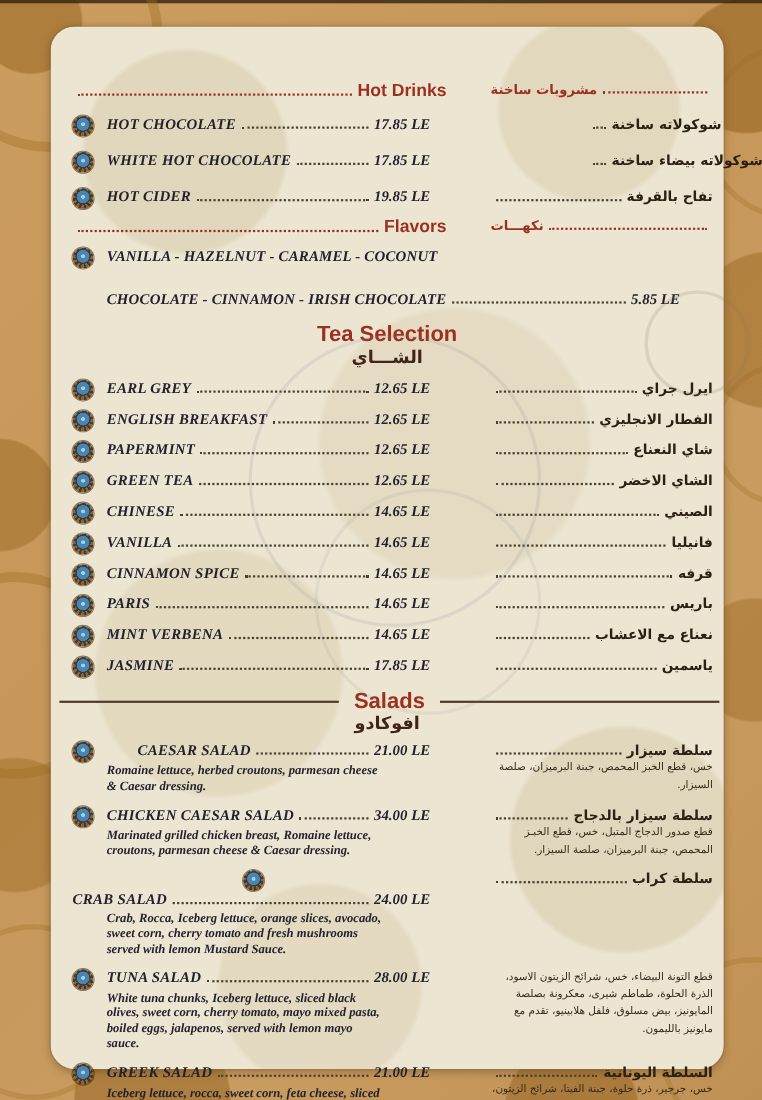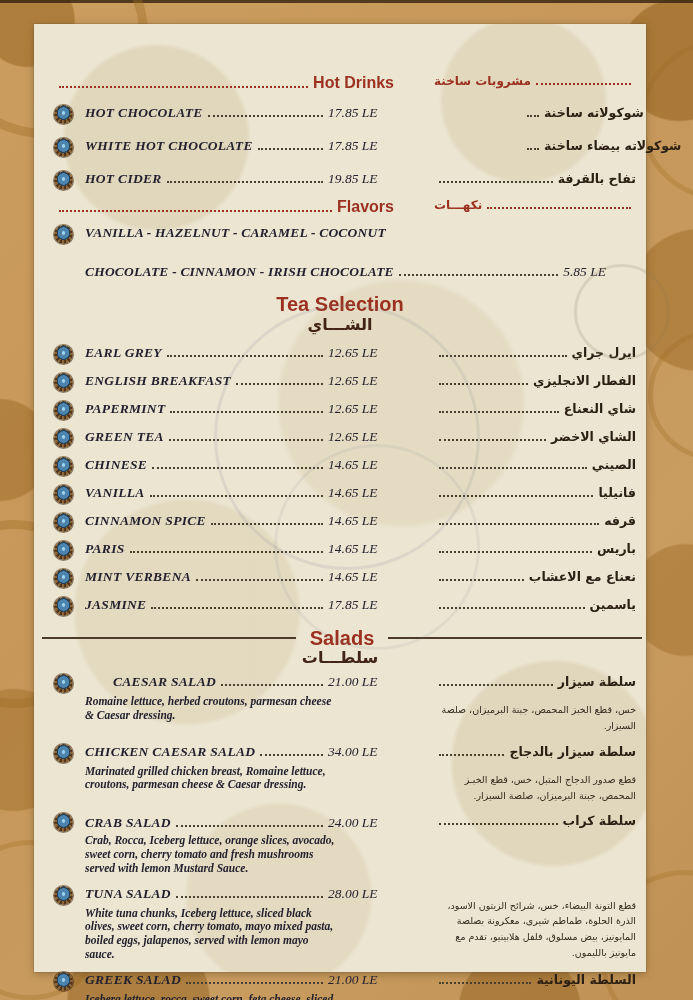--- a/index.html
+++ b/index.html
@@ -15,31 +15,31 @@
       radial-gradient(circle at 2% 75%, rgba(150,100,30,.40) 0 60px, transparent 62px),
       radial-gradient(circle at 20% 100%, rgba(140,92,26,.45) 0 70px, transparent 72px),
       radial-gradient(circle at 75% 101%, rgba(140,92,26,.45) 0 60px, transparent 62px),
       linear-gradient(135deg,#cb9d5f 0%, #c69759 40%, #c99c60 70%, #c09154 100%);
   }
   .edge-top{position:absolute;left:0;top:0;width:100%;height:3px;background:#33220f;opacity:.8;}
   .orn{position:absolute;border-radius:50%;pointer-events:none;}
   .orn.ring{border:9px solid rgba(158,108,34,.38);}
   .orn.ring2{border:5px solid rgba(158,108,34,.30);}
 
-  .panel{position:absolute;left:34px;top:24px;width:612px;height:948px;
+  .panel{position:absolute;left:46px;top:24px;width:612px;height:948px;
     background:
       radial-gradient(circle at 20% 12%, rgba(196,178,130,.28) 0 90px, transparent 95px),
       radial-gradient(circle at 80% 8%,  rgba(196,178,130,.25) 0 80px, transparent 85px),
       radial-gradient(circle at 60% 40%, rgba(200,184,138,.22) 0 120px, transparent 126px),
       radial-gradient(circle at 25% 62%, rgba(200,184,138,.25) 0 110px, transparent 115px),
       radial-gradient(circle at 85% 78%, rgba(196,178,130,.28) 0 100px, transparent 105px),
       radial-gradient(circle at 40% 92%, rgba(196,178,130,.22) 0 90px, transparent 95px),
       #ece5d2;
     box-shadow:0 0 0 1px rgba(120,90,50,.25), 0 2px 8px rgba(70,45,15,.35);
-    box-sizing:border-box;padding:50px 10px 0 20px;}
+    box-sizing:border-box;padding:50px 10px 0 20px;border-radius:22px;}
   .wm{position:absolute;border:3px solid rgba(120,130,150,.14);border-radius:50%;pointer-events:none;}
 
   
   .hrow{display:flex;align-items:flex-start;}
   .col-en{width:340px;display:flex;align-items:flex-start;box-sizing:border-box;}
   .col-gap{width:40px;flex:none;}
   .col-ar{flex:1;min-width:0;}
   .line{display:flex;align-items:baseline;width:100%;}
 
   .badge{width:19px;height:19px;flex:none;border-radius:50%;margin-right:12px;margin-top:0px;
@@ -47,24 +47,24 @@
       radial-gradient(circle at 50% 42%, #9fd2ea 0 1.5px, #4d84ad 2px 5.5px, #23425c 6px 6.8px, rgba(0,0,0,0) 7px),
       repeating-conic-gradient(#53351a 0deg 16deg, #8a6437 16deg 32deg);
     box-shadow:0 0 0 1px rgba(55,35,12,.55);}
 
   .dots{flex:1;min-width:12px;border-bottom:2px dotted #47402f;margin:0 5px 3px 5px;}
   .dots.red{border-bottom:2px dotted #9c3020;}
 
   .sec-en{color:#9c3020;font-family:"Liberation Sans",sans-serif;font-weight:700;font-size:16px;line-height:1.1;white-space:nowrap;}
   .sec-ar{color:#9c3020;font-family:"DejaVu Sans",sans-serif;font-weight:700;font-size:12px;line-height:1.2;white-space:nowrap;direction:rtl;}
   .name{font-style:italic;font-weight:700;font-size:13.5px;color:#22212d;letter-spacing:.3px;white-space:nowrap;line-height:1.25;}
-  .price{font-style:italic;font-size:13.5px;color:#22212d;white-space:nowrap;width:66px;flex:none;line-height:1.25;}
+  .price{font-style:italic;font-size:13.5px;color:#22212d;white-space:nowrap;width:66px;flex:none;line-height:1.25;font-weight:bold;}
   .arname{font-family:"DejaVu Sans",sans-serif;font-weight:700;font-size:12.5px;color:#2b2013;white-space:nowrap;direction:rtl;line-height:1.3;}
   .desc-en{font-style:italic;font-weight:700;font-size:11.5px;line-height:1.2;color:#22212d;width:255px;margin:2px 0 0 31px;}
-  .desc-ar{font-family:"DejaVu Sans",sans-serif;font-size:9.5px;line-height:1.65;color:#33281c;direction:rtl;text-align:right;margin-top:12px;}
+  .desc-ar{font-family:"DejaVu Sans",sans-serif;font-size:9.5px;line-height:1.65;color:#33281c;direction:rtl;text-align:right;margin-top:0;}
 
   .center-head{text-align:center;margin-right:10px;}
   .center-head .big-en{color:#9c3020;font-family:"Liberation Sans",sans-serif;font-weight:700;font-size:20px;line-height:1.1;}
   .center-head .big-ar{color:#4124166;}
   .big-ar{color:#412416;font-family:"DejaVu Sans",sans-serif;font-weight:700;font-size:16px;line-height:1.25;direction:rtl;}
 
   .salads-head{display:flex;align-items:center;margin:0 -6px 0 -12px;}
   .hline{flex:1;height:2px;background:#4e3a28;}
   .salads-head .big-en{color:#9c3020;font-family:"Liberation Sans",sans-serif;font-weight:700;font-size:20px;margin:0 14px;line-height:1;}
 
@@ -363,21 +363,21 @@
           </div>
         </div>
     </div>
 
     <div class="salads-head">
       <div class="hline"></div>
       <span class="big-en">Salads</span>
       <div class="hline"></div>
     </div>
     <div style="text-align:center;margin:0 10px 6px 0;">
-      <span class="big-ar">سلطـــات</span>
+      <span class="big-ar">افوكادو</span>
     </div>
 
     <div class="hrow" style="margin-bottom:10px;">
       <div class="col-en" style="display:block;">
         <div style="display:flex;align-items:flex-start;gap:28px;">
           <span class="badge"></span>
           <div class="line">
               <span class="name">CAESAR SALAD</span>
               <span class="dots"></span>
               <span class="price">21.00  LE</span>
@@ -412,21 +412,21 @@
         <div class="line">
             <span class="dots"></span>
             <span class="arname">سلطة سيزار بالدجاج</span>
           </div>
         <div class="desc-ar">قطع صدور الدجاج المتبل، خس، قطع الخبـز المحمص، جبنة البرميزان، صلصة السيزار.</div>
       </div>
     </div>
 
     <div class="hrow" style="margin-bottom:10px;">
       <div class="col-en" style="display:block;">
-        <div style="display:flex;align-items:flex-end;">
+        <div style="display:flex;align-items:center;flex-direction:column;">
           <span class="badge"></span>
           <div class="line">
               <span class="name">CRAB SALAD</span>
               <span class="dots"></span>
               <span class="price">24.00  LE</span>
             </div>
         </div>
         <div class="desc-en">Crab, Rocca, Iceberg lettuce, orange slices, avocado, sweet corn, cherry tomato and fresh mushrooms served with lemon Mustard Sauce.</div>
       </div>
       <div class="col-gap"></div>

